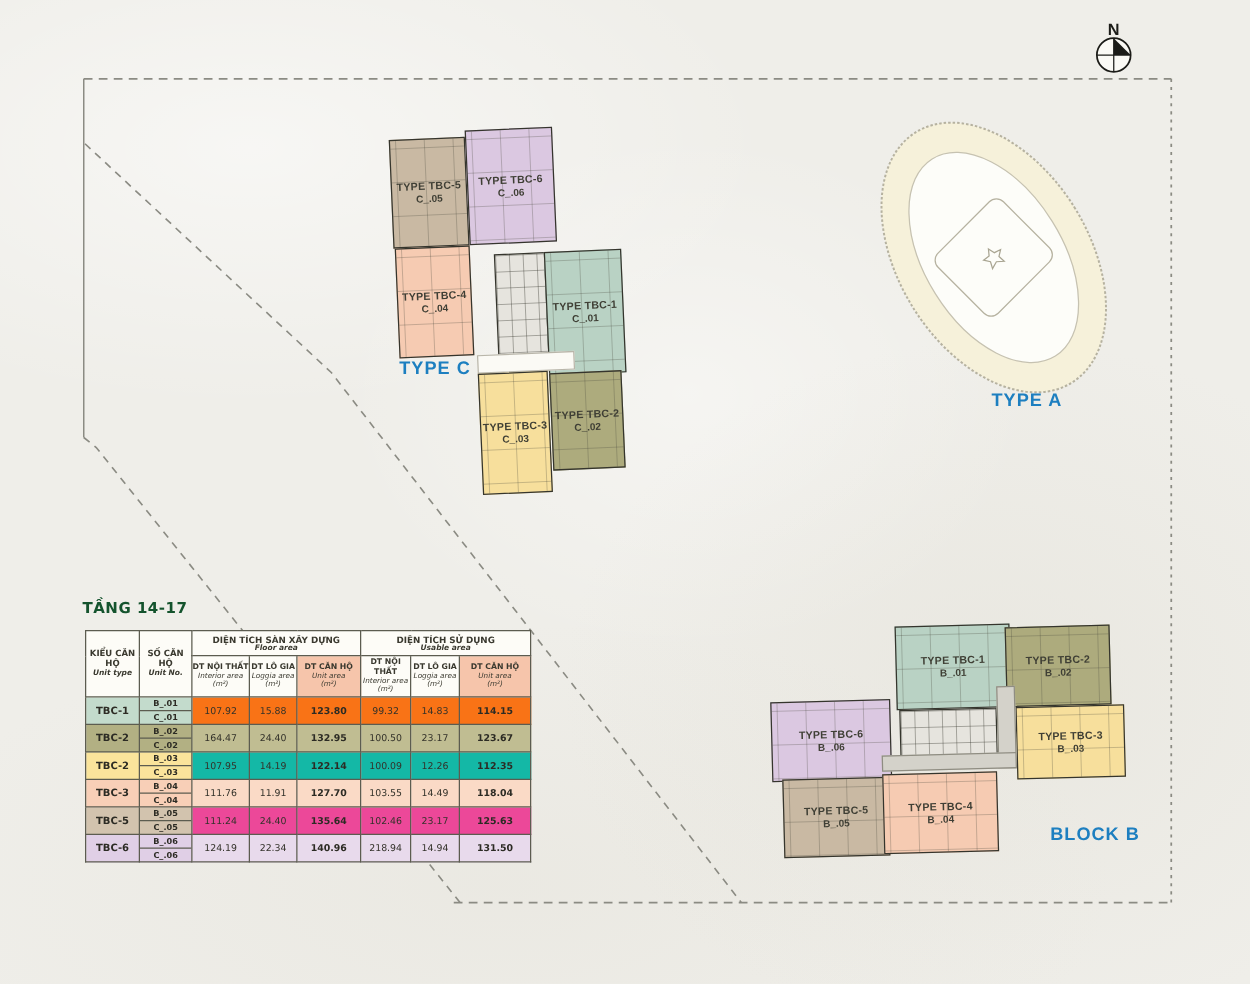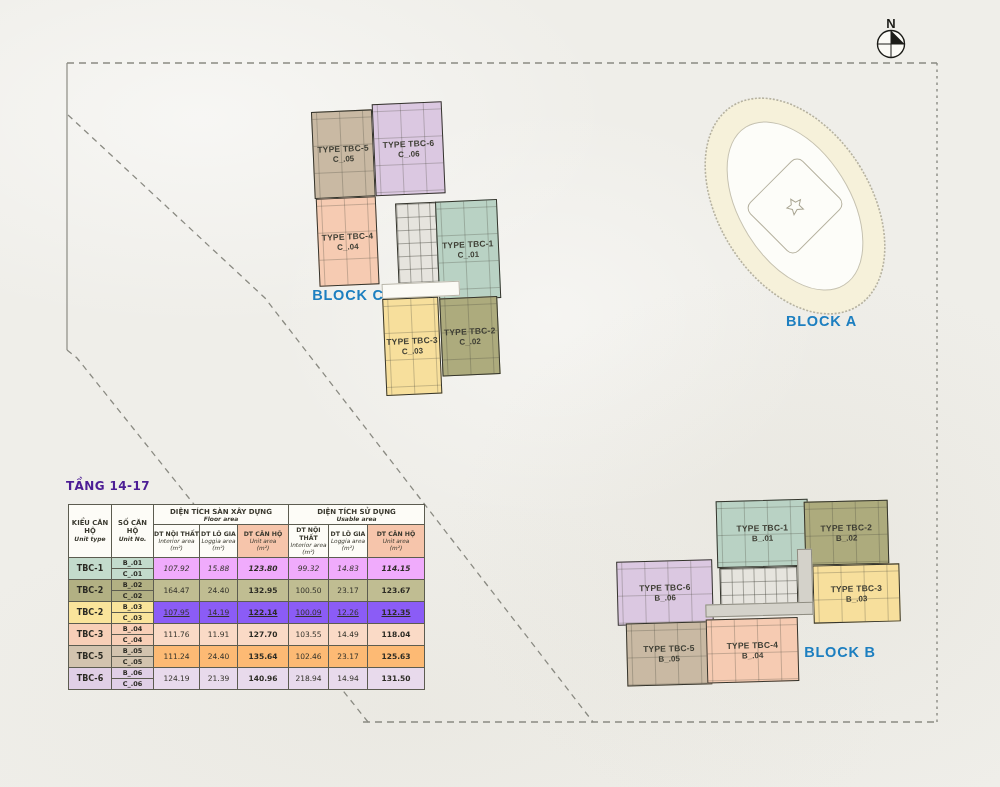--- a/index.html
+++ b/index.html
@@ -51,21 +51,21 @@
   .fill-tbc1{background-color:#b9d2c4;}
   .fill-tbc2{background-color:#adab7d;}
   .fill-tbc3{background-color:#f7df9c;}
   .fill-tbc4{background-color:#f6cbb2;}
   .fill-tbc5{background-color:#c9b9a3;}
   .fill-tbc6{background-color:#dbc8e1;}
 
   
   .tbl-title{
     position:absolute;left:66px;top:479px;
-    font-size:12px;font-weight:bold;color:#4c1d95;letter-spacing:.4px;
+    font-size:12px;font-weight:bold;color:#14532d;letter-spacing:.4px;
     font-family:"DejaVu Sans", sans-serif;
   }
   table.area{
     position:absolute;left:68px;top:504px;
     border-collapse:collapse;table-layout:fixed;
     font-family:"DejaVu Sans", sans-serif;
     border:1.5px solid #5c5c50;
     background:#fdfcf7;
   }
   table.area th, table.area td{
@@ -79,25 +79,25 @@
   th.sub .en,th.sub .mu{display:block;font-size:5.8px;font-style:italic;font-weight:normal;line-height:1.2;}
   th.hl{background:#f6c5ab;}
   td.num{font-size:7.5px;color:#33322a;height:21px;}
   td.numb{font-size:7.5px;font-weight:bold;color:#2c2b24;}
   td.typ{font-size:8px;font-weight:bold;color:#2c2b24;}
   td.uno{padding:0;}
   td.uno .half{font-size:6.5px;font-weight:bold;color:#2c2b24;line-height:10px;height:10px;}
   td.uno .half:first-child{border-bottom:1px solid #5c5c50;}
 
   
-  .r1 .lab{background:#c3dbcc;} .r1 .lit{background:#f0abfc;font-style:italic;}
+  .r1 .lab{background:#c3dbcc;} .r1 .lit{background:#f97316;}
   .r2 .lab{background:#b2b083;} .r2 .lit{background:#c0bd92;}
-  .r3 .lab{background:#fae49b;} .r3 .lit{background:#8b5cf6;text-decoration:underline;}
+  .r3 .lab{background:#fae49b;} .r3 .lit{background:#14b8a6;}
   .r4 .lab{background:#f8cfb7;} .r4 .lit{background:#fadac6;}
-  .r5 .lab{background:#d2c3ae;} .r5 .lit{background:#fdba74;}
+  .r5 .lab{background:#d2c3ae;} .r5 .lit{background:#ec4899;}
   .r6 .lab{background:#e0cfe6;} .r6 .lit{background:#e8daec;}
 </style>
 </head>
 <body>
 
 <div class="texture"></div>
 
 <svg class="overlay" width="1000" height="787" viewBox="0 0 1000 787">
 
   <g stroke="#8b8b83" fill="none">
@@ -146,21 +146,21 @@
   <div class="corridor" style="left:70px;top:183px;width:78px;height:15px;background:#fbfaf5;border:1px solid #b9b6aa;"></div>
   <div class="unit fill-tbc3" style="left:70px;top:198px;width:56px;height:97px;">
     <div class="l1">TYPE TBC-3</div>
     <div class="l2">C_.03</div>
   </div>
   <div class="unit fill-tbc2" style="left:127px;top:200px;width:58px;height:78px;">
     <div class="l1">TYPE TBC-2</div>
     <div class="l2">C_.02</div>
   </div>
 </div>
-<div class="block-label" style="left:312px;top:287px;width:72px;">BLOCK C</div>
+<div class="block-label" style="left:312px;top:287px;width:72px;">TYPE C</div>
 
 <div class="cluster" style="left:615px;top:495px;width:292px;height:195px;transform:rotate(-1.5deg);">
   <div class="unit fill-tbc1" style="left:103px;top:5px;width:92px;height:67px;">
     <div class="l1">TYPE TBC-1</div>
     <div class="l2">B_.01</div>
   </div>
   <div class="unit fill-tbc2" style="left:191px;top:8px;width:84px;height:64px;">
     <div class="l1">TYPE TBC-2</div>
     <div class="l2">B_.02</div>
   </div>
@@ -177,23 +177,23 @@
   <div class="corridor" style="left:90px;top:108px;width:108px;height:13px;background:#d4d2ca;border:1px solid #8f8d82;"></div>
   <div class="unit fill-tbc5" style="left:10px;top:125px;width:85px;height:63px;">
     <div class="l1">TYPE TBC-5</div>
     <div class="l2">B_.05</div>
   </div>
   <div class="unit fill-tbc4" style="left:90px;top:123px;width:92px;height:64px;">
     <div class="l1">TYPE TBC-4</div>
     <div class="l2">B_.04</div>
   </div>
 </div>
-<div class="block-label" style="left:800px;top:644px;width:80px;">BLOCK B</div>
-
-<div class="block-label" style="left:784px;top:313px;width:75px;">BLOCK A</div>
+<div class="block-label" style="left:800px;top:660px;width:80px;padding-left:36px;">BLOCK B</div>
+
+<div class="block-label" style="left:784px;top:313px;width:75px;">TYPE A</div>
 
 <div class="tbl-title">TẦNG 14-17</div>
 
 <table class="area">
   <colgroup>
     <col style="width:43px">
       <col style="width:42px">
     <col style="width:46px">
       <col style="width:38px">
       <col style="width:51px">
@@ -319,20 +319,20 @@
       <td class="num lit">23.17</td>
       <td class="numb lit">125.63</td>
     </tr>
     <tr class="r6">
       <td class="typ lab">TBC-6</td>
       <td class="uno lab">
         <div class="half">B_.06</div>
         <div class="half">C_.06</div>
       </td>
       <td class="num lit">124.19</td>
-      <td class="num lit">21.39</td>
+      <td class="num lit">22.34</td>
       <td class="numb lit">140.96</td>
       <td class="num lit">218.94</td>
       <td class="num lit">14.94</td>
       <td class="numb lit">131.50</td>
     </tr>
   </tbody>
 </table>
 
 </body></html>

